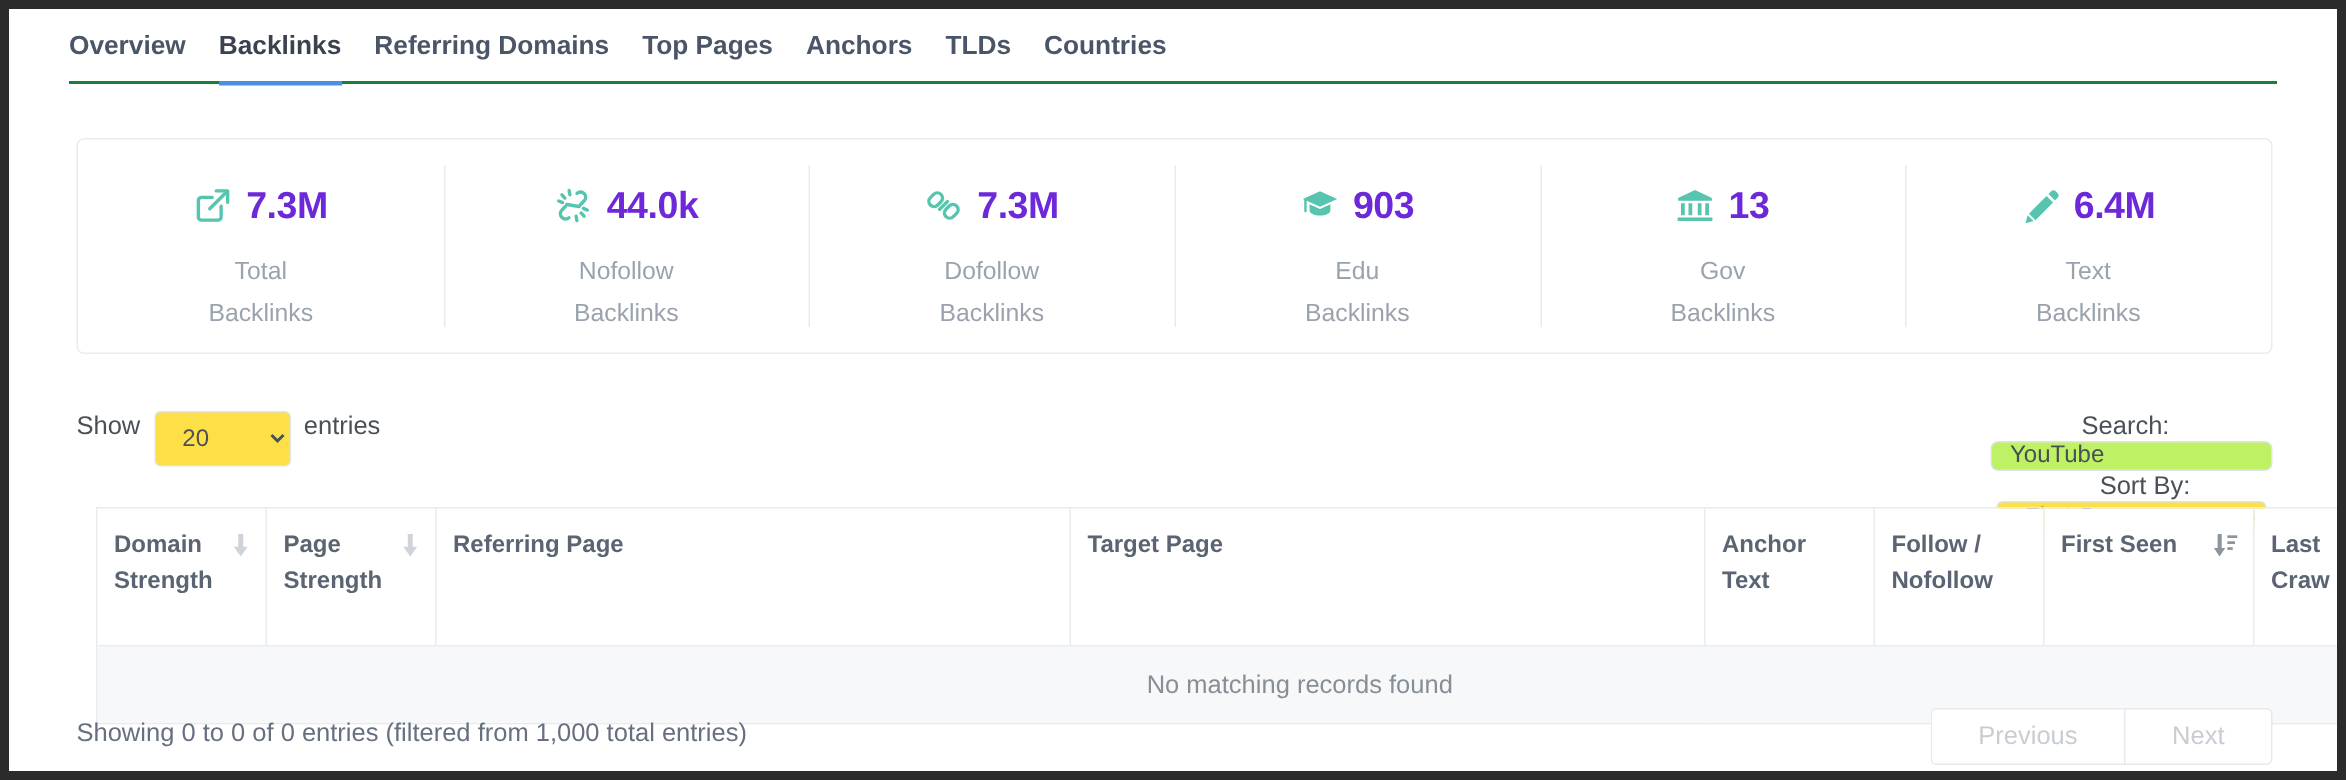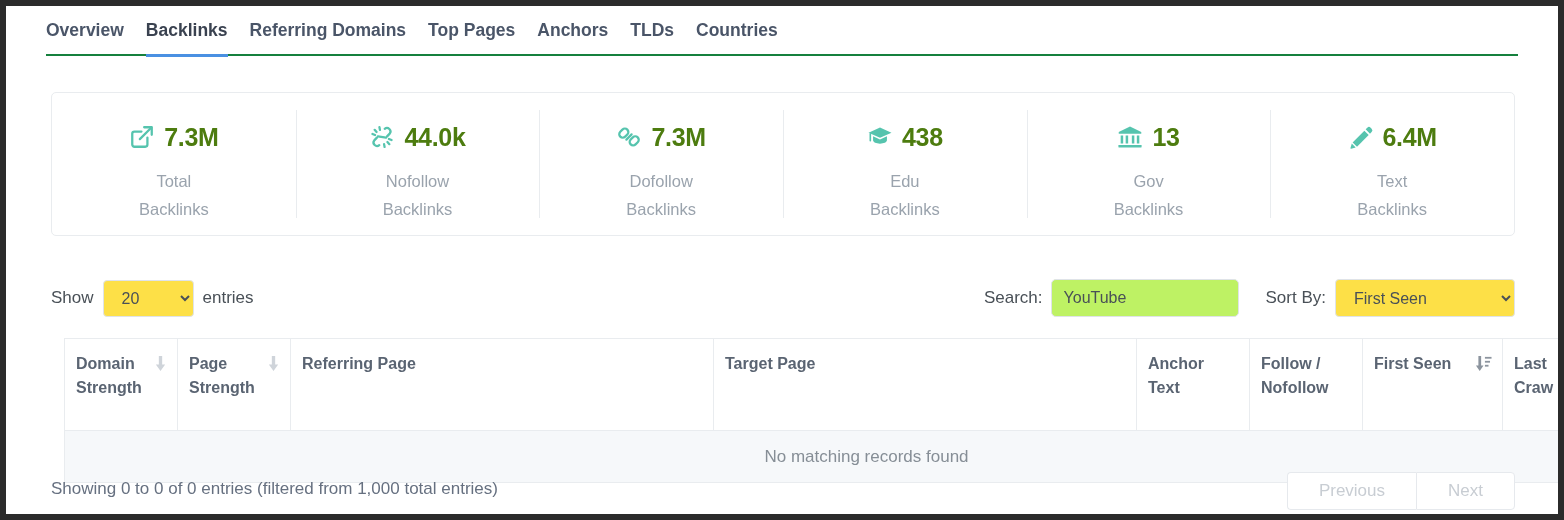--- a/index.html
+++ b/index.html
@@ -73,57 +73,57 @@
   .stat-top {
     display: flex;
     align-items: center;
     gap: 9px;
     height: 34px;
   }
   .stat-icon { display: block; width: 26px; height: 26px; }
   .stat-value {
     font-size: 25px;
     font-weight: bold;
-    color: #4d7c0f;
+    color: #6d28d9;
     letter-spacing: -0.3px;
   }
   .stat-label {
     margin-top: 13px;
     font-size: 16.5px;
     color: #9aa3ad;
     line-height: 28px;
     text-align: center;
   }
 
   
   .controls {
     position: absolute;
     left: 45px; top: 268px;
     width: 1464px; height: 48px;
   }
   .show-group {
     position: absolute; left: 0; top: 0;
-    display: flex; align-items: center; gap: 9px;
+    display: flex; gap: 9px;
     height: 48px;
   }
   .lbl { font-size: 17px; color: #495057; }
   select.ctl {
     font-family: "Liberation Sans", sans-serif;
     font-size: 16px;
     color: #495057;
     border: 1px solid #dfe3e8;
     border-radius: 4px;
     background: #fde047;
     height: 37px;
     padding: 0 8px 0 14px;
   }
   select.entries-select { width: 91px; }
   .right-group {
     position: absolute; right: 0; top: 0;
-    display: flex; align-items: center; height: 48px; gap: 0;
+    display: flex; align-items: center; height: 48px; gap: 0; flex-direction: column;
   }
   .search-label { font-size: 17px; color: #495057; margin-right: 8px; }
   input.search-input {
     font-family: "Liberation Sans", sans-serif;
     font-size: 16px;
     color: #495057;
     border: 1px solid #dfe3e8;
     border-radius: 5px;
     height: 38px;
     width: 188px;
@@ -277,21 +277,21 @@
 
     <div class="stat">
       <div class="stat-top">
         <span class="stat-icon">
           <svg viewBox="0 0 24 24" width="26" height="26" fill="#56c4ae">
             <path d="M12 3.2 1.4 8.0l10.6 4.8L22.6 8.0 12 3.2z"></path>
             <path d="M5.6 11.2v3.9c0 1.8 2.9 3.1 6.4 3.1s6.4-1.3 6.4-3.1v-3.9L12 14.2 5.6 11.2z"></path>
             <rect x="2.3" y="8.2" width="1.5" height="8.0" rx="0.7"></rect>
           </svg>
         </span>
-        <span class="stat-value">438</span>
+        <span class="stat-value">903</span>
       </div>
       <div class="stat-label">
         <div>Edu</div>
         <div>Backlinks</div>
       </div>
     </div>
 
     <div class="stat">
       <div class="stat-top">
         <span class="stat-icon">

